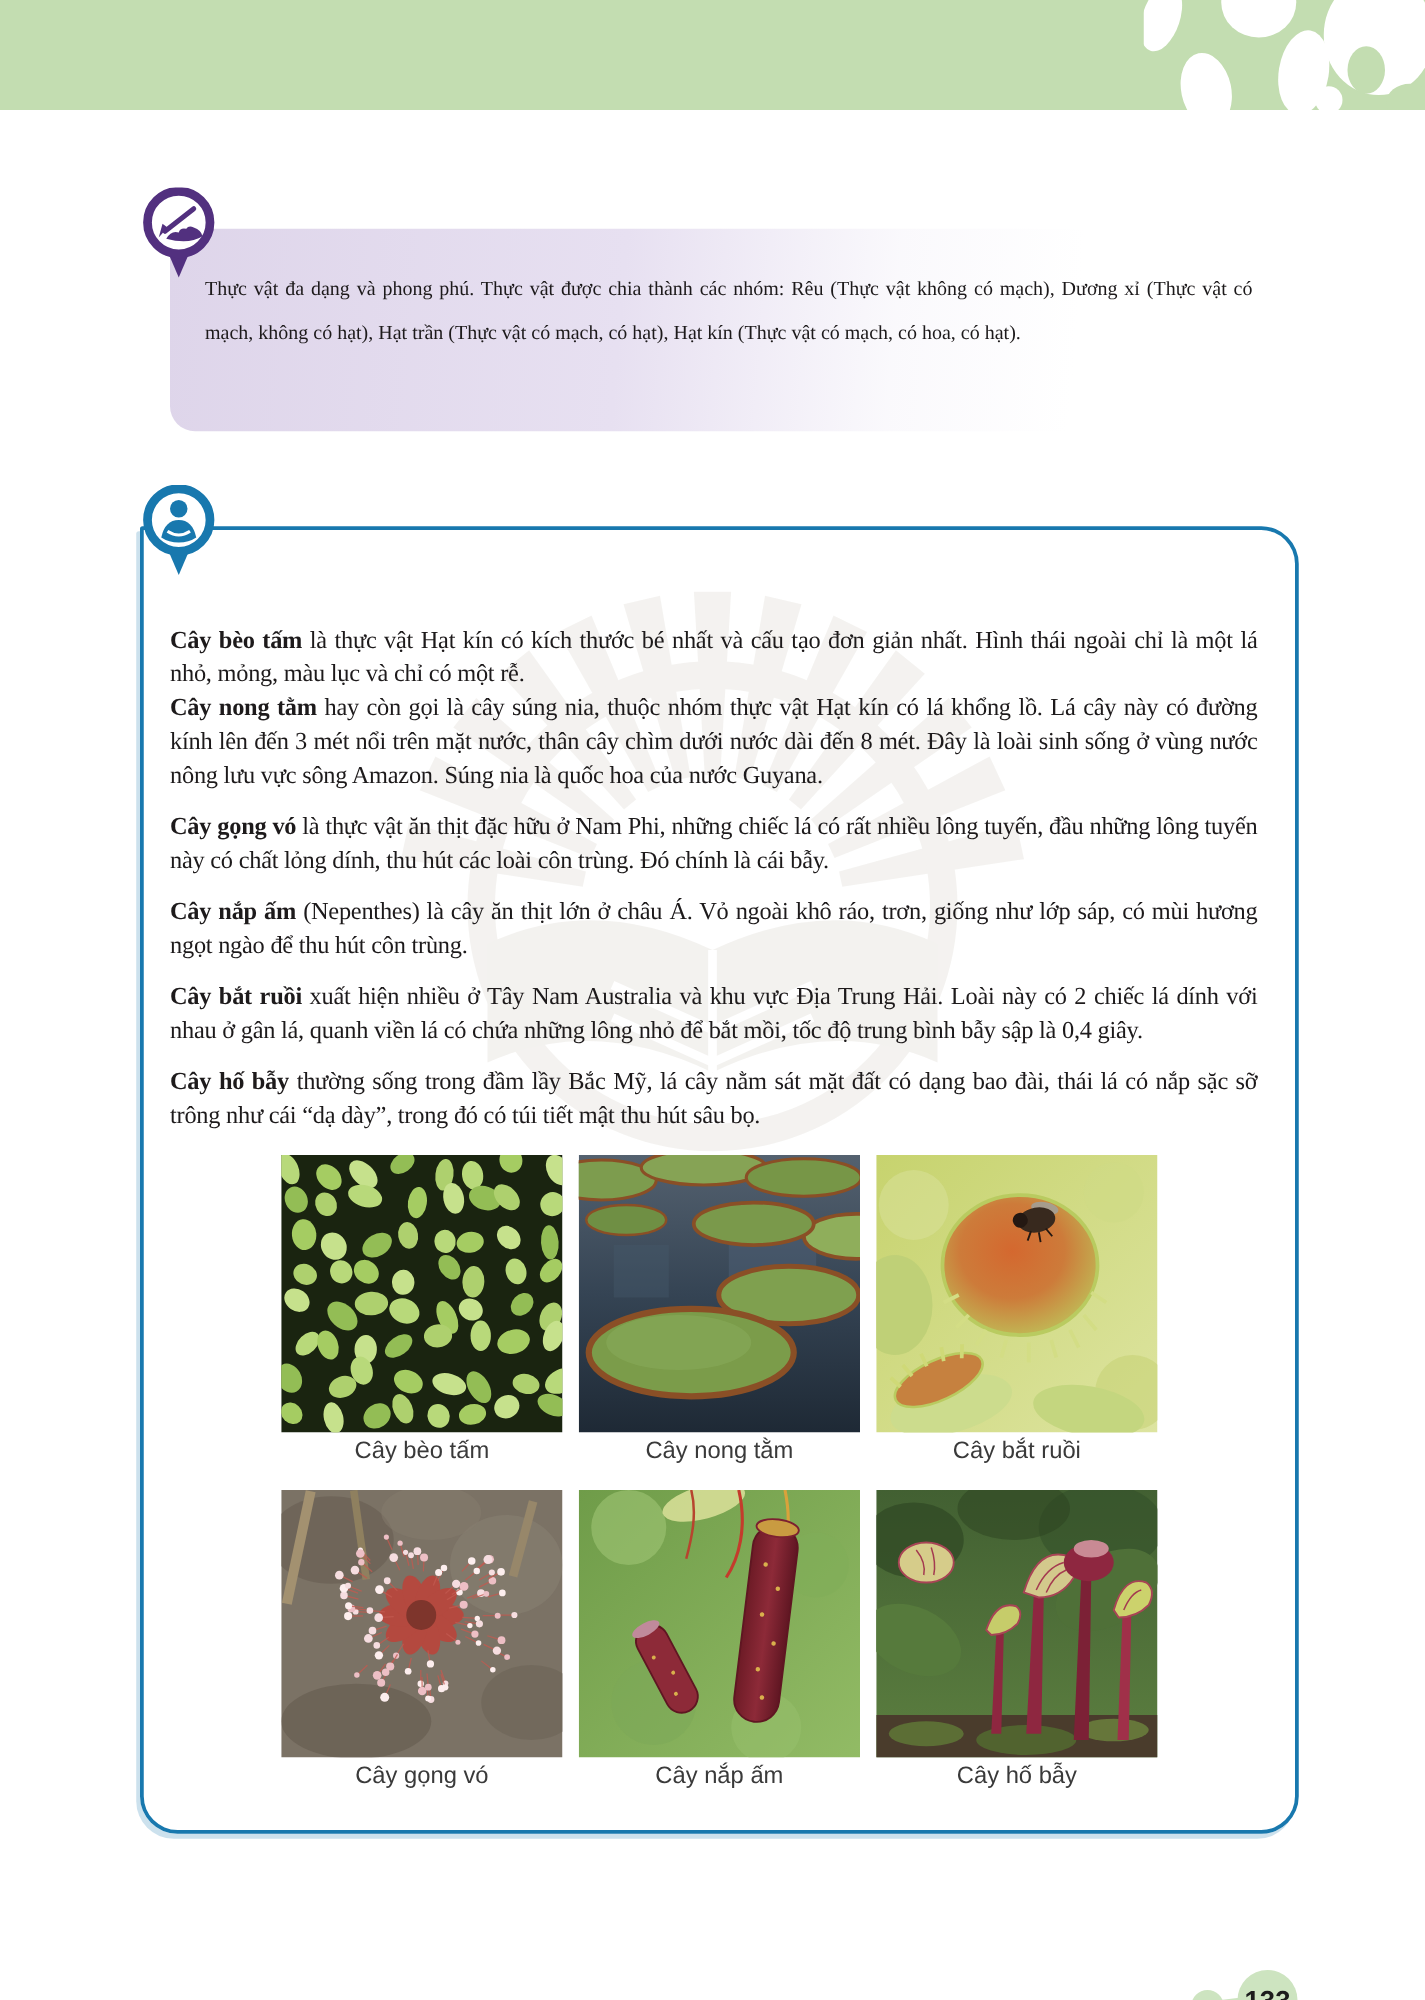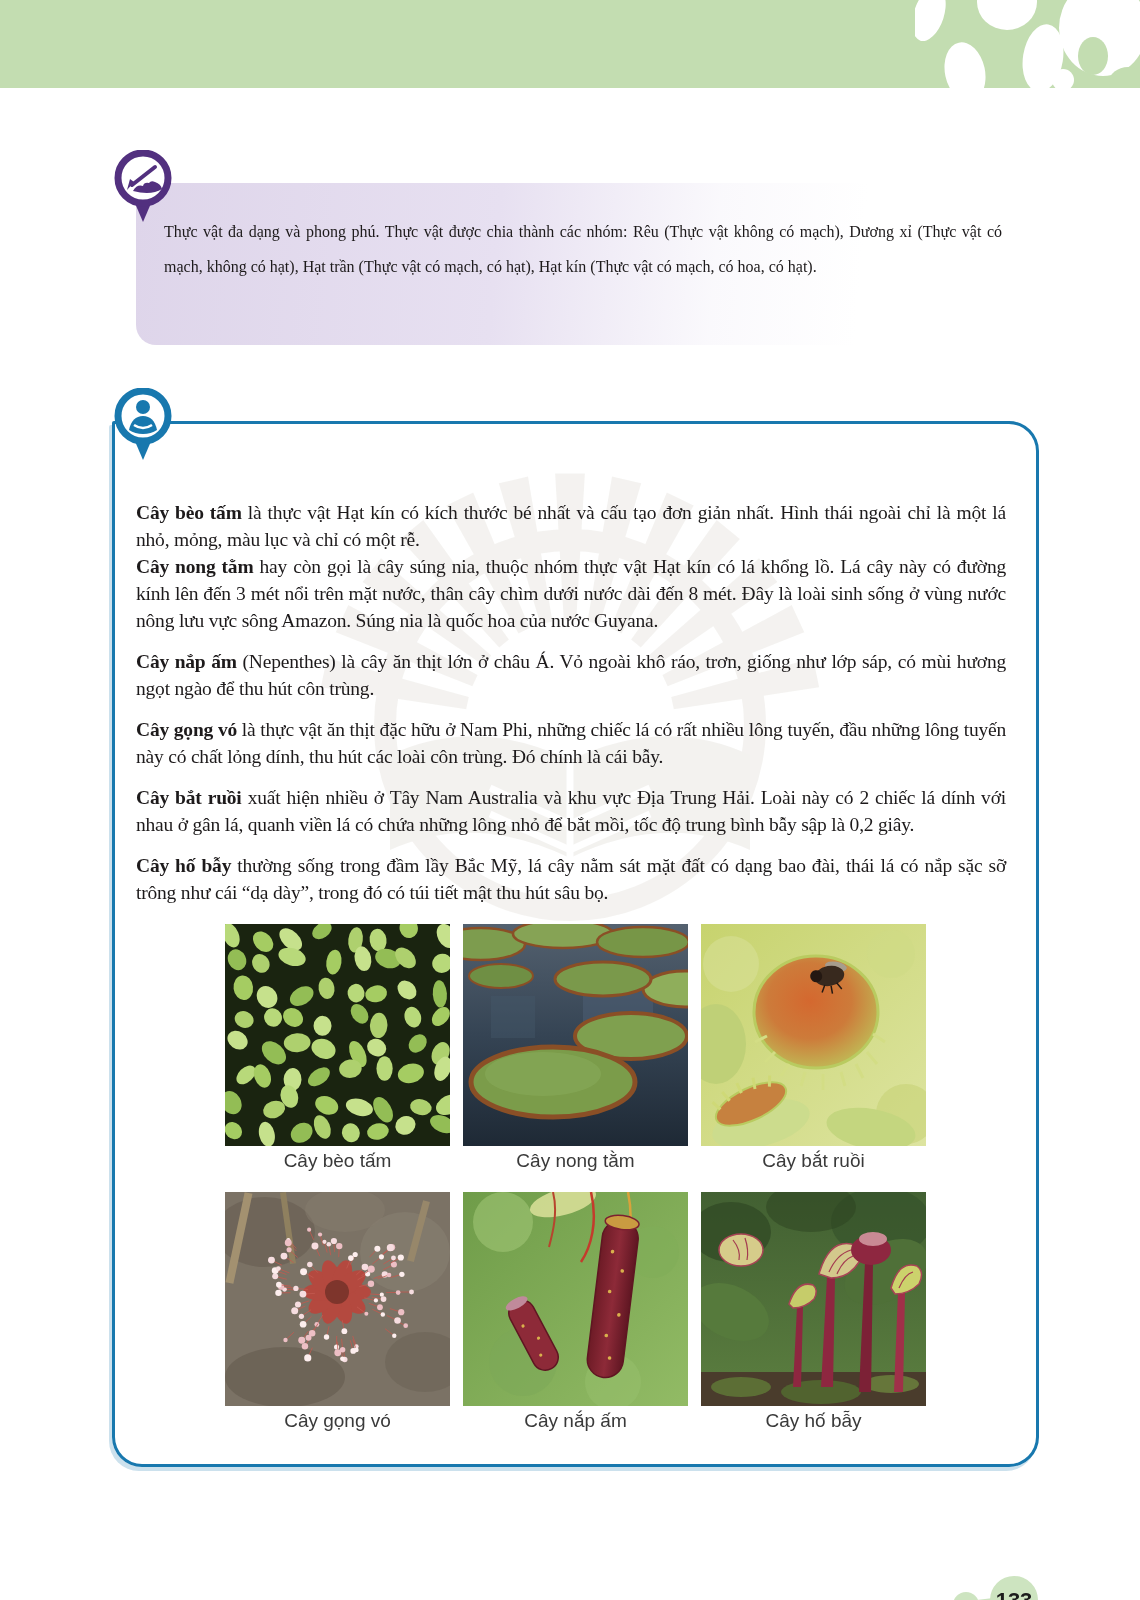--- a/index.html
+++ b/index.html
@@ -101,23 +101,23 @@
     <path d="M20,51 L29,72 L38,51 Z" fill="#1878ae"></path>
     <circle cx="29" cy="28" r="25" fill="#fff" stroke="#1878ae" stroke-width="7"></circle>
     <circle cx="29" cy="19" r="7" fill="#1878ae"></circle>
     <path d="M15,42 q3,-14 14,-14 q11,0 14,14 q-6,4 -14,4 q-8,0 -14,-4 z" fill="#1878ae"></path>
     <path d="M20,37 q9,6 18,0" stroke="#fff" stroke-width="2.5" fill="none"></path>
   </svg>
 
   <div class="info-text">
     <p class="tight"><b>Cây bèo tấm</b><span> là thực vật Hạt kín có kích thước bé nhất và cấu tạo đơn giản nhất. Hình thái ngoài chỉ là một lá nhỏ, mỏng, màu lục và chỉ có một rễ.</span></p>
     <p><b>Cây nong tằm</b><span> hay còn gọi là cây súng nia, thuộc nhóm thực vật Hạt kín có lá khổng lồ. Lá cây này có đường kính lên đến 3 mét nổi trên mặt nước, thân cây chìm dưới nước dài đến 8 mét. Đây là loài sinh sống ở vùng nước nông lưu vực sông Amazon. Súng nia là quốc hoa của nước Guyana.</span></p>
+    <p><b>Cây gọng vó</b><span> là thực vật ăn thịt đặc hữu ở Nam Phi, những chiếc lá có rất nhiều lông tuyến, đầu những lông tuyến này có chất lỏng dính, thu hút các loài côn trùng. Đó chính là cái bẫy.</span></p>
     <p><b>Cây nắp ấm</b><span> (Nepenthes) là cây ăn thịt lớn ở châu Á. Vỏ ngoài khô ráo, trơn, giống như lớp sáp, có mùi hương ngọt ngào để thu hút côn trùng.</span></p>
-    <p><b>Cây gọng vó</b><span> là thực vật ăn thịt đặc hữu ở Nam Phi, những chiếc lá có rất nhiều lông tuyến, đầu những lông tuyến này có chất lỏng dính, thu hút các loài côn trùng. Đó chính là cái bẫy.</span></p>
-    <p><b>Cây bắt ruồi</b><span> xuất hiện nhiều ở Tây Nam Australia và khu vực Địa Trung Hải. Loài này có 2 chiếc lá dính với nhau ở gân lá, quanh viền lá có chứa những lông nhỏ để bắt mồi, tốc độ trung bình bẫy sập là 0,2 giây.</span></p>
+    <p><b>Cây bắt ruồi</b><span> xuất hiện nhiều ở Tây Nam Australia và khu vực Địa Trung Hải. Loài này có 2 chiếc lá dính với nhau ở gân lá, quanh viền lá có chứa những lông nhỏ để bắt mồi, tốc độ trung bình bẫy sập là 0,4 giây.</span></p>
     <p><b>Cây hố bẫy</b><span> thường sống trong đầm lầy Bắc Mỹ, lá cây nằm sát mặt đất có dạng bao đài, thái lá có nắp sặc sỡ trông như cái “dạ dày”, trong đó có túi tiết mật thu hút sâu bọ.</span></p>
   </div>
 
   <div class="figure f1">
     <svg id="ph1" class="photo" viewBox="0 0 225 222" width="225" height="222">
       <rect width="225" height="222" fill="#1a2410"></rect>
     <ellipse cx="6.005259320142334" cy="11.34421942818175" rx="12.677117660956977" ry="7.78991662235461" transform="rotate(68 6.005259320142334 11.34421942818175)" fill="#b8d97a"></ellipse>
         <ellipse cx="38.14057321247672" cy="17.66223433411784" rx="11.56159054234698" ry="8.591347135413134" transform="rotate(46 38.14057321247672 17.66223433411784)" fill="#a5cc62"></ellipse>
         <ellipse cx="65.71339607318556" cy="15.416826775957285" rx="13.502722683596762" ry="8.356085926460143" transform="rotate(44 65.71339607318556 15.416826775957285)" fill="#c6e18c"></ellipse>
         <ellipse cx="96.95852992122924" cy="6.635837837418466" rx="10.61661910434096" ry="7.310371995116757" transform="rotate(145 96.95852992122924 6.635837837418466)" fill="#93bd55"></ellipse>

